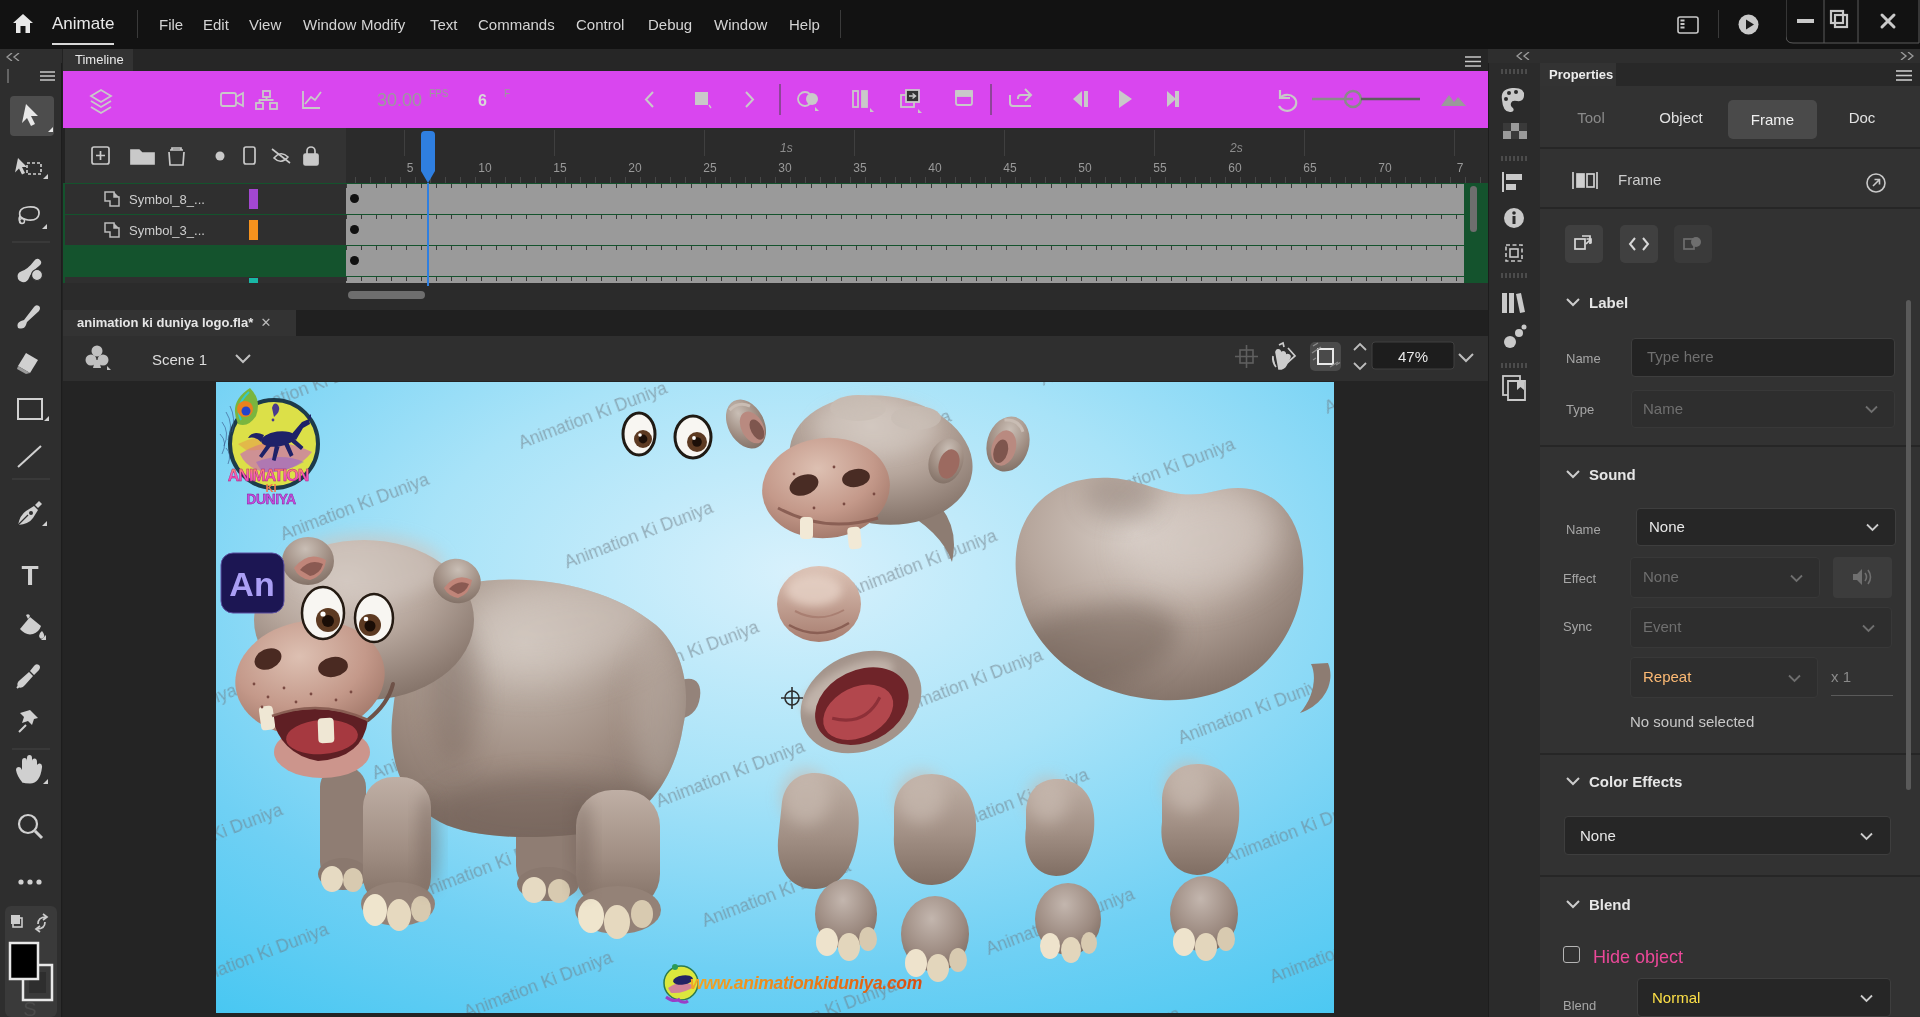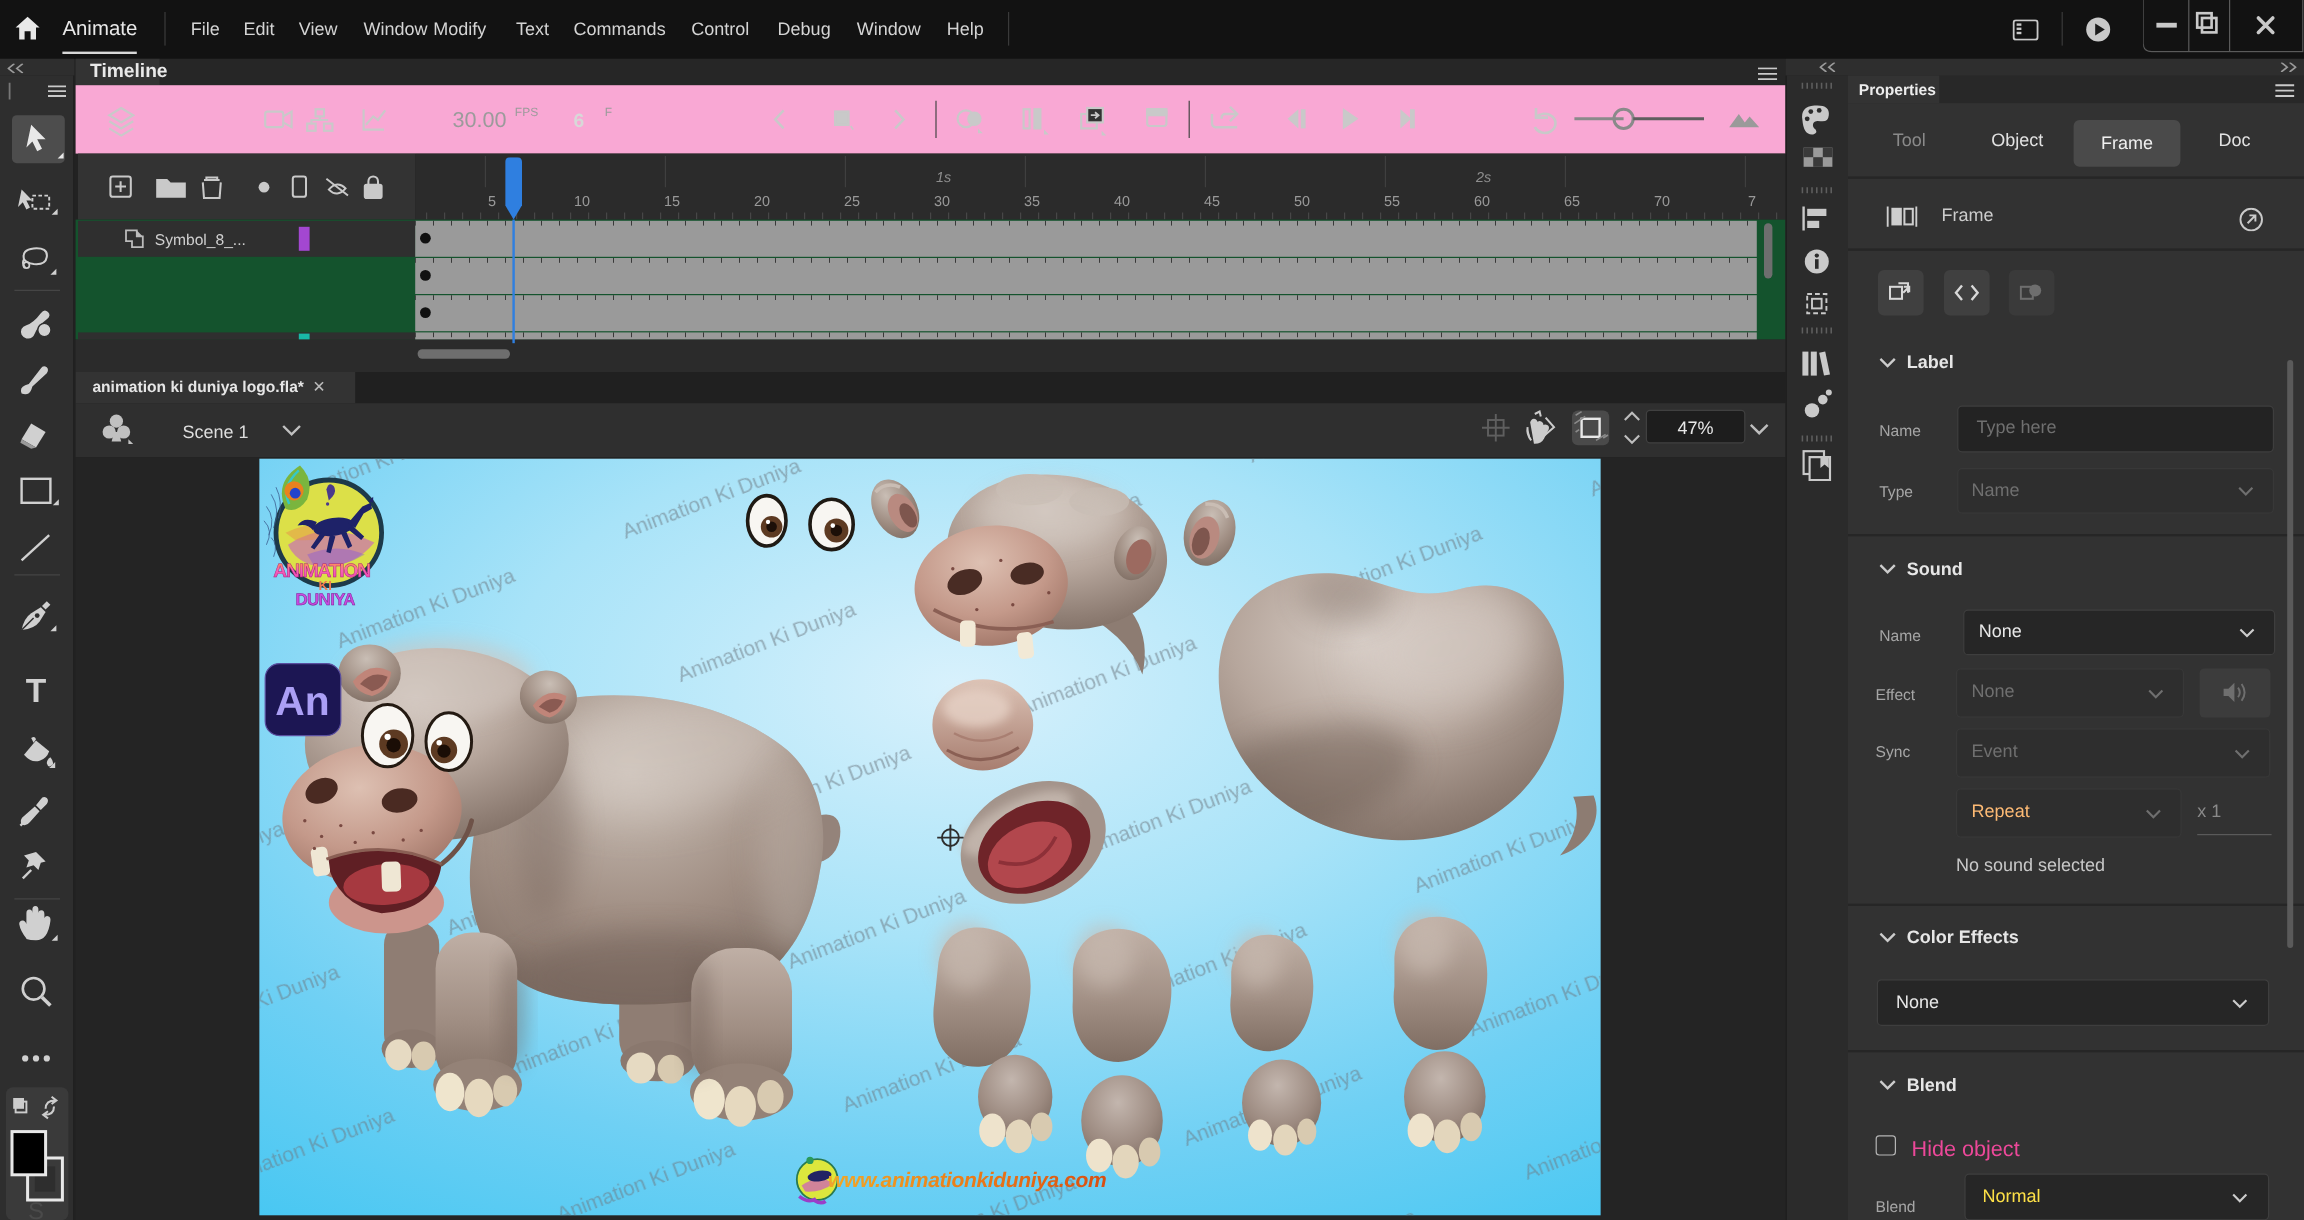--- a/index.html
+++ b/index.html
@@ -11,22 +11,22 @@
 #titlebar { position:absolute; left:0; top:0; width:1920px; height:49px; background:#121212; }
 #titlebar .menu { position:absolute; top:0; height:49px; line-height:49px; color:#d4d4d4; font-size:15px; }
 #animate-label { position:absolute; left:52px; top:0; height:49px; line-height:47px; color:#e8e8e8; font-size:17px; }
 #animate-underline { position:absolute; left:52px; top:43px; width:62px; height:2px; background:#d8d8d8; }
 .vsep { position:absolute; top:10px; width:1px; height:28px; background:#3a3a3a; }
 
 #lefttool { position:absolute; left:0; top:63px; width:62px; height:954px; background:#2e2e2e; border-right:1px solid #1d1d1d; }
 #toolstrip-top { position:absolute; left:0; top:49px; width:62px; height:14px; background:#2e2e2e; }
 
 #tl-tabstrip { position:absolute; left:63px; top:49px; width:1425px; height:22px; background:#262626; }
-#tl-tab { position:absolute; left:0px; top:0px; width:70px; height:22px; background:#333333; color:#e9e9e9; font-size:16px; font-weight:bold; line-height:22px; padding-left:12px; }
-#tl-toolbar { position:absolute; left:63px; top:71px; width:1425px; height:57px; background:#f9a8d4; }
+#tl-tab { position:absolute; left:0px; top:0px; width:70px; height:22px; background:#333333; color:#e9e9e9; font-size:13px; font-weight:normal; line-height:22px; padding-left:12px; }
+#tl-toolbar { position:absolute; left:63px; top:71px; width:1425px; height:57px; background:#d946ef; }
 #tl-left { position:absolute; left:65px; top:128px; width:281px; height:55px; background:#333333; }
 #tl-ruler { position:absolute; left:346px; top:128px; width:1142px; height:55px; background:#2b2b2b; }
 #tl-rows { position:absolute; left:63px; top:183px; width:1425px; height:100px; background:#14532d; }
 #tl-bottom { position:absolute; left:63px; top:283px; width:1425px; height:27px; background:#2b2b2b; }
 .lrow { position:absolute; left:2px; width:281px; height:30px; background:#2f2f2f; }
 .trow { position:absolute; left:283px; width:1118px; height:30px; background:#9a9a9a;
   background-image: repeating-linear-gradient(90deg, rgba(40,40,40,0.85) 0px, rgba(40,40,40,0.85) 1px, transparent 1px, transparent 15px);
   background-size: 100% 4px; background-repeat: no-repeat; background-position: 0 0; }
 .lname { position:absolute; left:64px; top:8px; color:#cfcfcf; font-size:13px; }
 .chip { position:absolute; left:184px; top:5px; width:9px; height:20px; }
@@ -348,20 +348,28 @@
     <div class="lrow" style="top:1px">
         <svg class="abs" style="left:38px;top:6px" width="18" height="18" viewBox="0 0 18 18">
           <path d="M2 2 h9 v5 h5 v9 h-9 v-5 h-5 Z" fill="none" stroke="#bbbbbb" stroke-width="1.5"></path>
           <path d="M11 7 h5 l-5 -5 Z" fill="#bbbbbb"></path>
         </svg>
         <span class="lname">Symbol_8_...</span>
         <div class="chip" style="background:#a347d1"></div>
       </div>
     <div class="trow" style="top:1px">
         <div class="kdot"></div>
+      </div>
+    <div class="lrow" style="top:32px">
+        <svg class="abs" style="left:38px;top:6px" width="18" height="18" viewBox="0 0 18 18">
+          <path d="M2 2 h9 v5 h5 v9 h-9 v-5 h-5 Z" fill="none" stroke="#bbbbbb" stroke-width="1.5"></path>
+          <path d="M11 7 h5 l-5 -5 Z" fill="#bbbbbb"></path>
+        </svg>
+        <span class="lname">Symbol_3_...</span>
+        <div class="chip" style="background:#f7931e"></div>
       </div>
     <div class="trow" style="top:32px">
         <div class="kdot"></div>
       </div>
     <div class="trow" style="top:63px">
         <div class="kdot"></div>
       </div>
     <div class="lrow" style="top:94px;height:6px">
         <div class="chip" style="background:#19b8a6;top:1px;height:5px"></div>
       </div>

